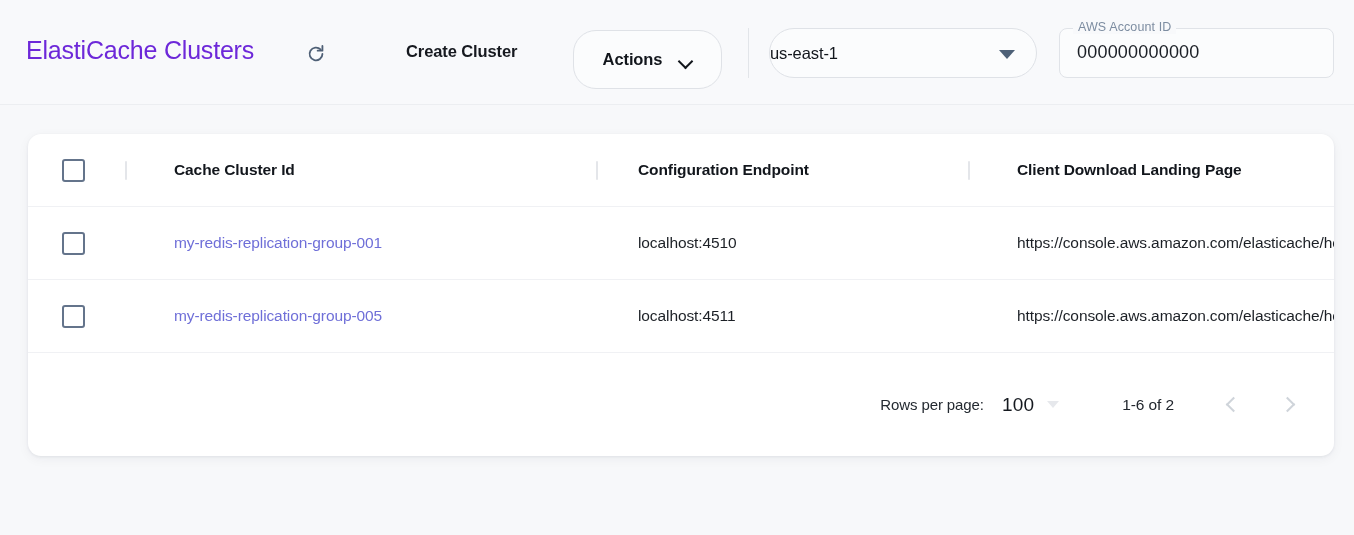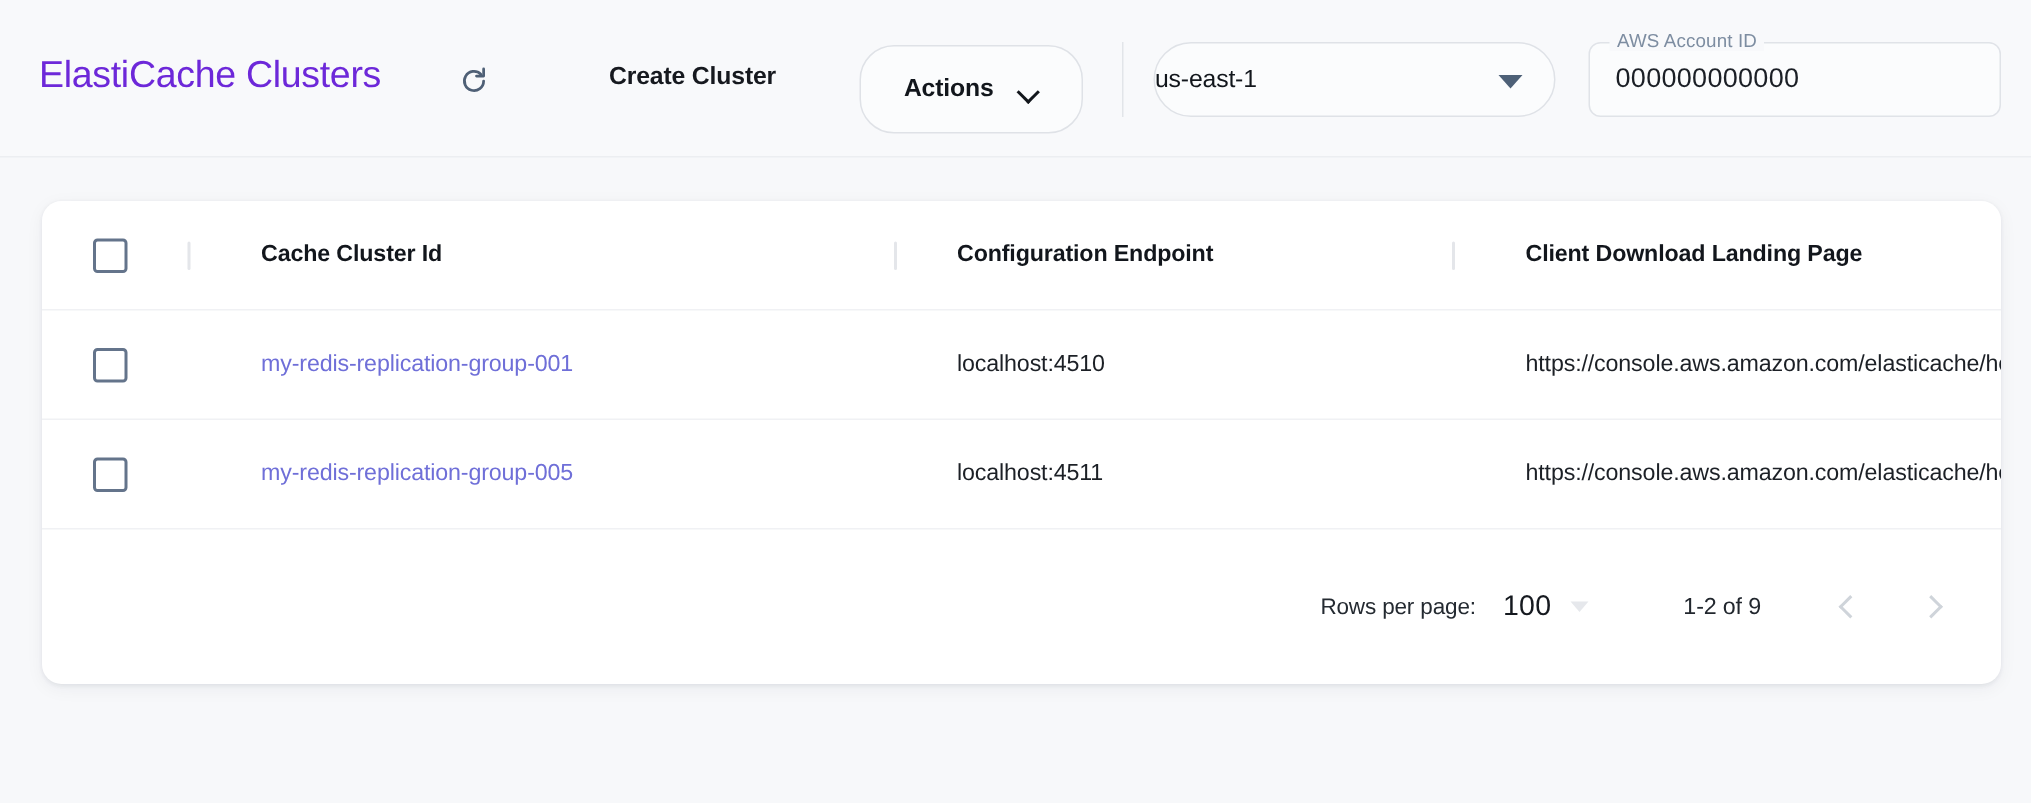--- a/index.html
+++ b/index.html
@@ -347,21 +347,21 @@
       <span class="td">https://console.aws.amazon.com/elasticache/home</span>
     </div>
   </div>
 
   <div class="pager">
     <span class="rpp-label">Rows per page:</span>
     <span class="rpp-select">
       <span class="rpp-value">100</span>
       <span class="caret-faint"></span>
     </span>
-    <span class="range-text">1-2 of 9</span>
+    <span class="range-text">1-6 of 2</span>
     <span class="pg-btn prev">
       <span class="chev-l"></span>
     </span>
     <span class="pg-btn next">
       <span class="chev-r"></span>
     </span>
   </div>
 </div>
 
 </body></html>

